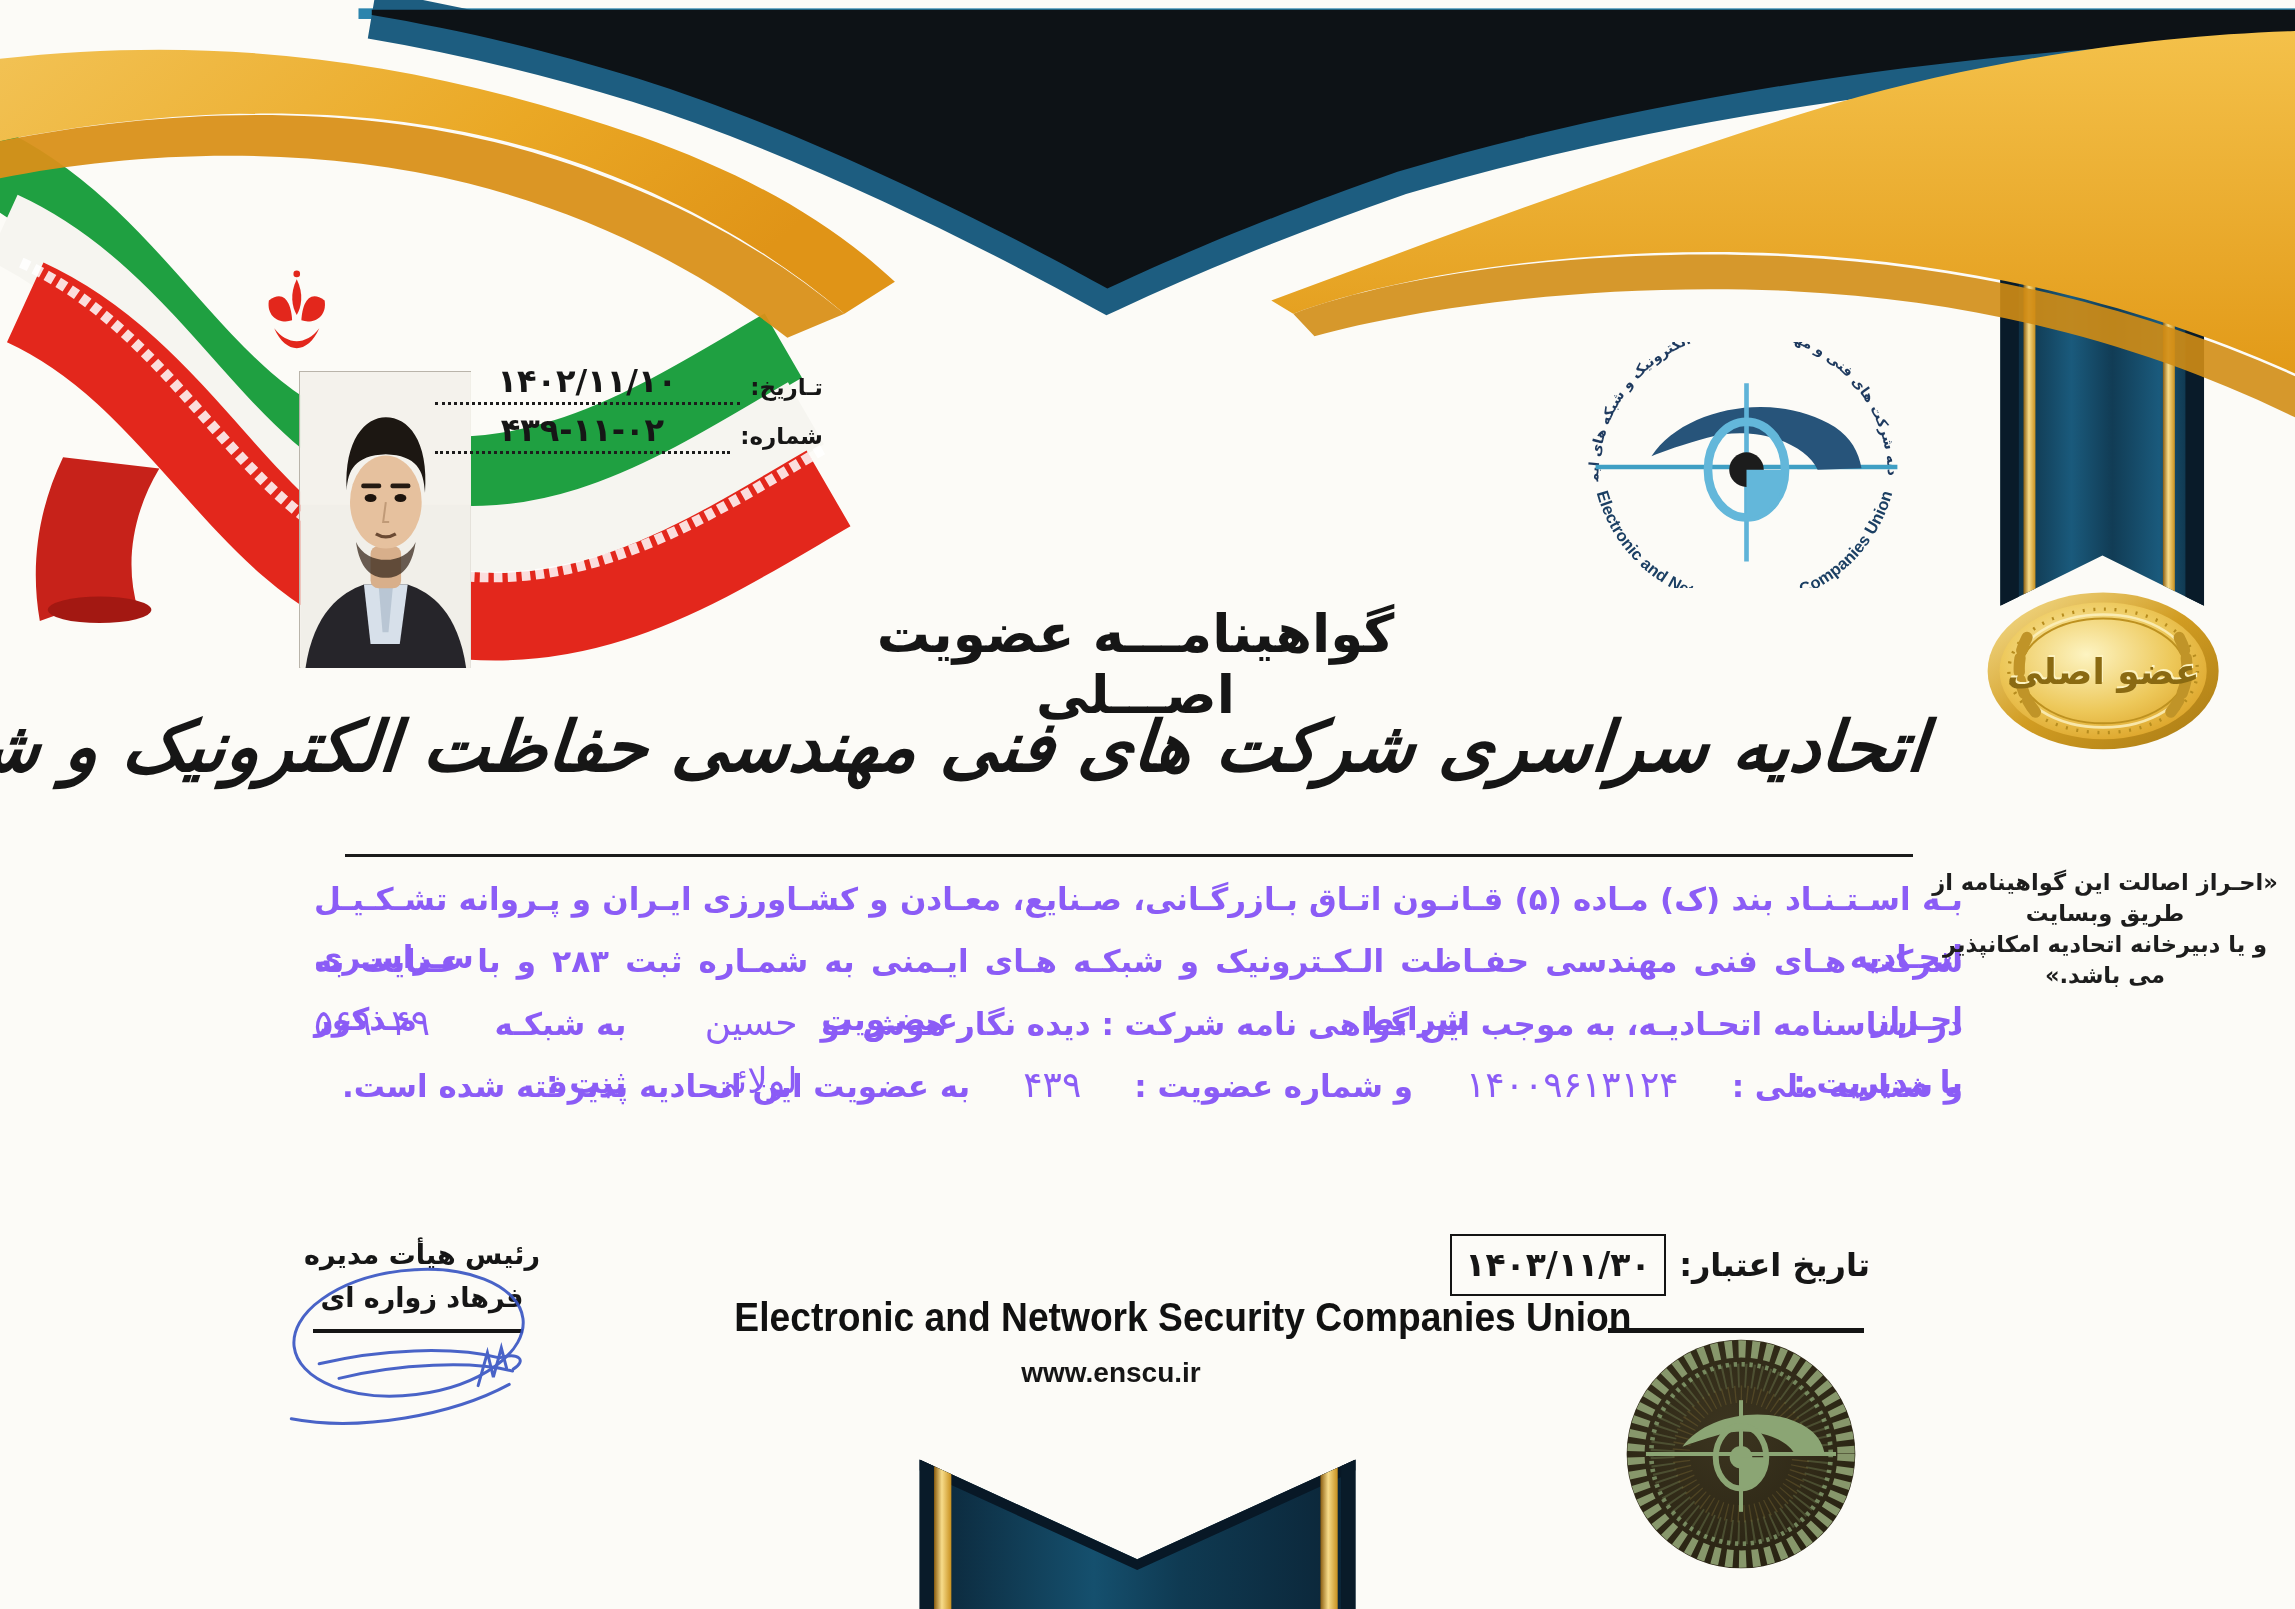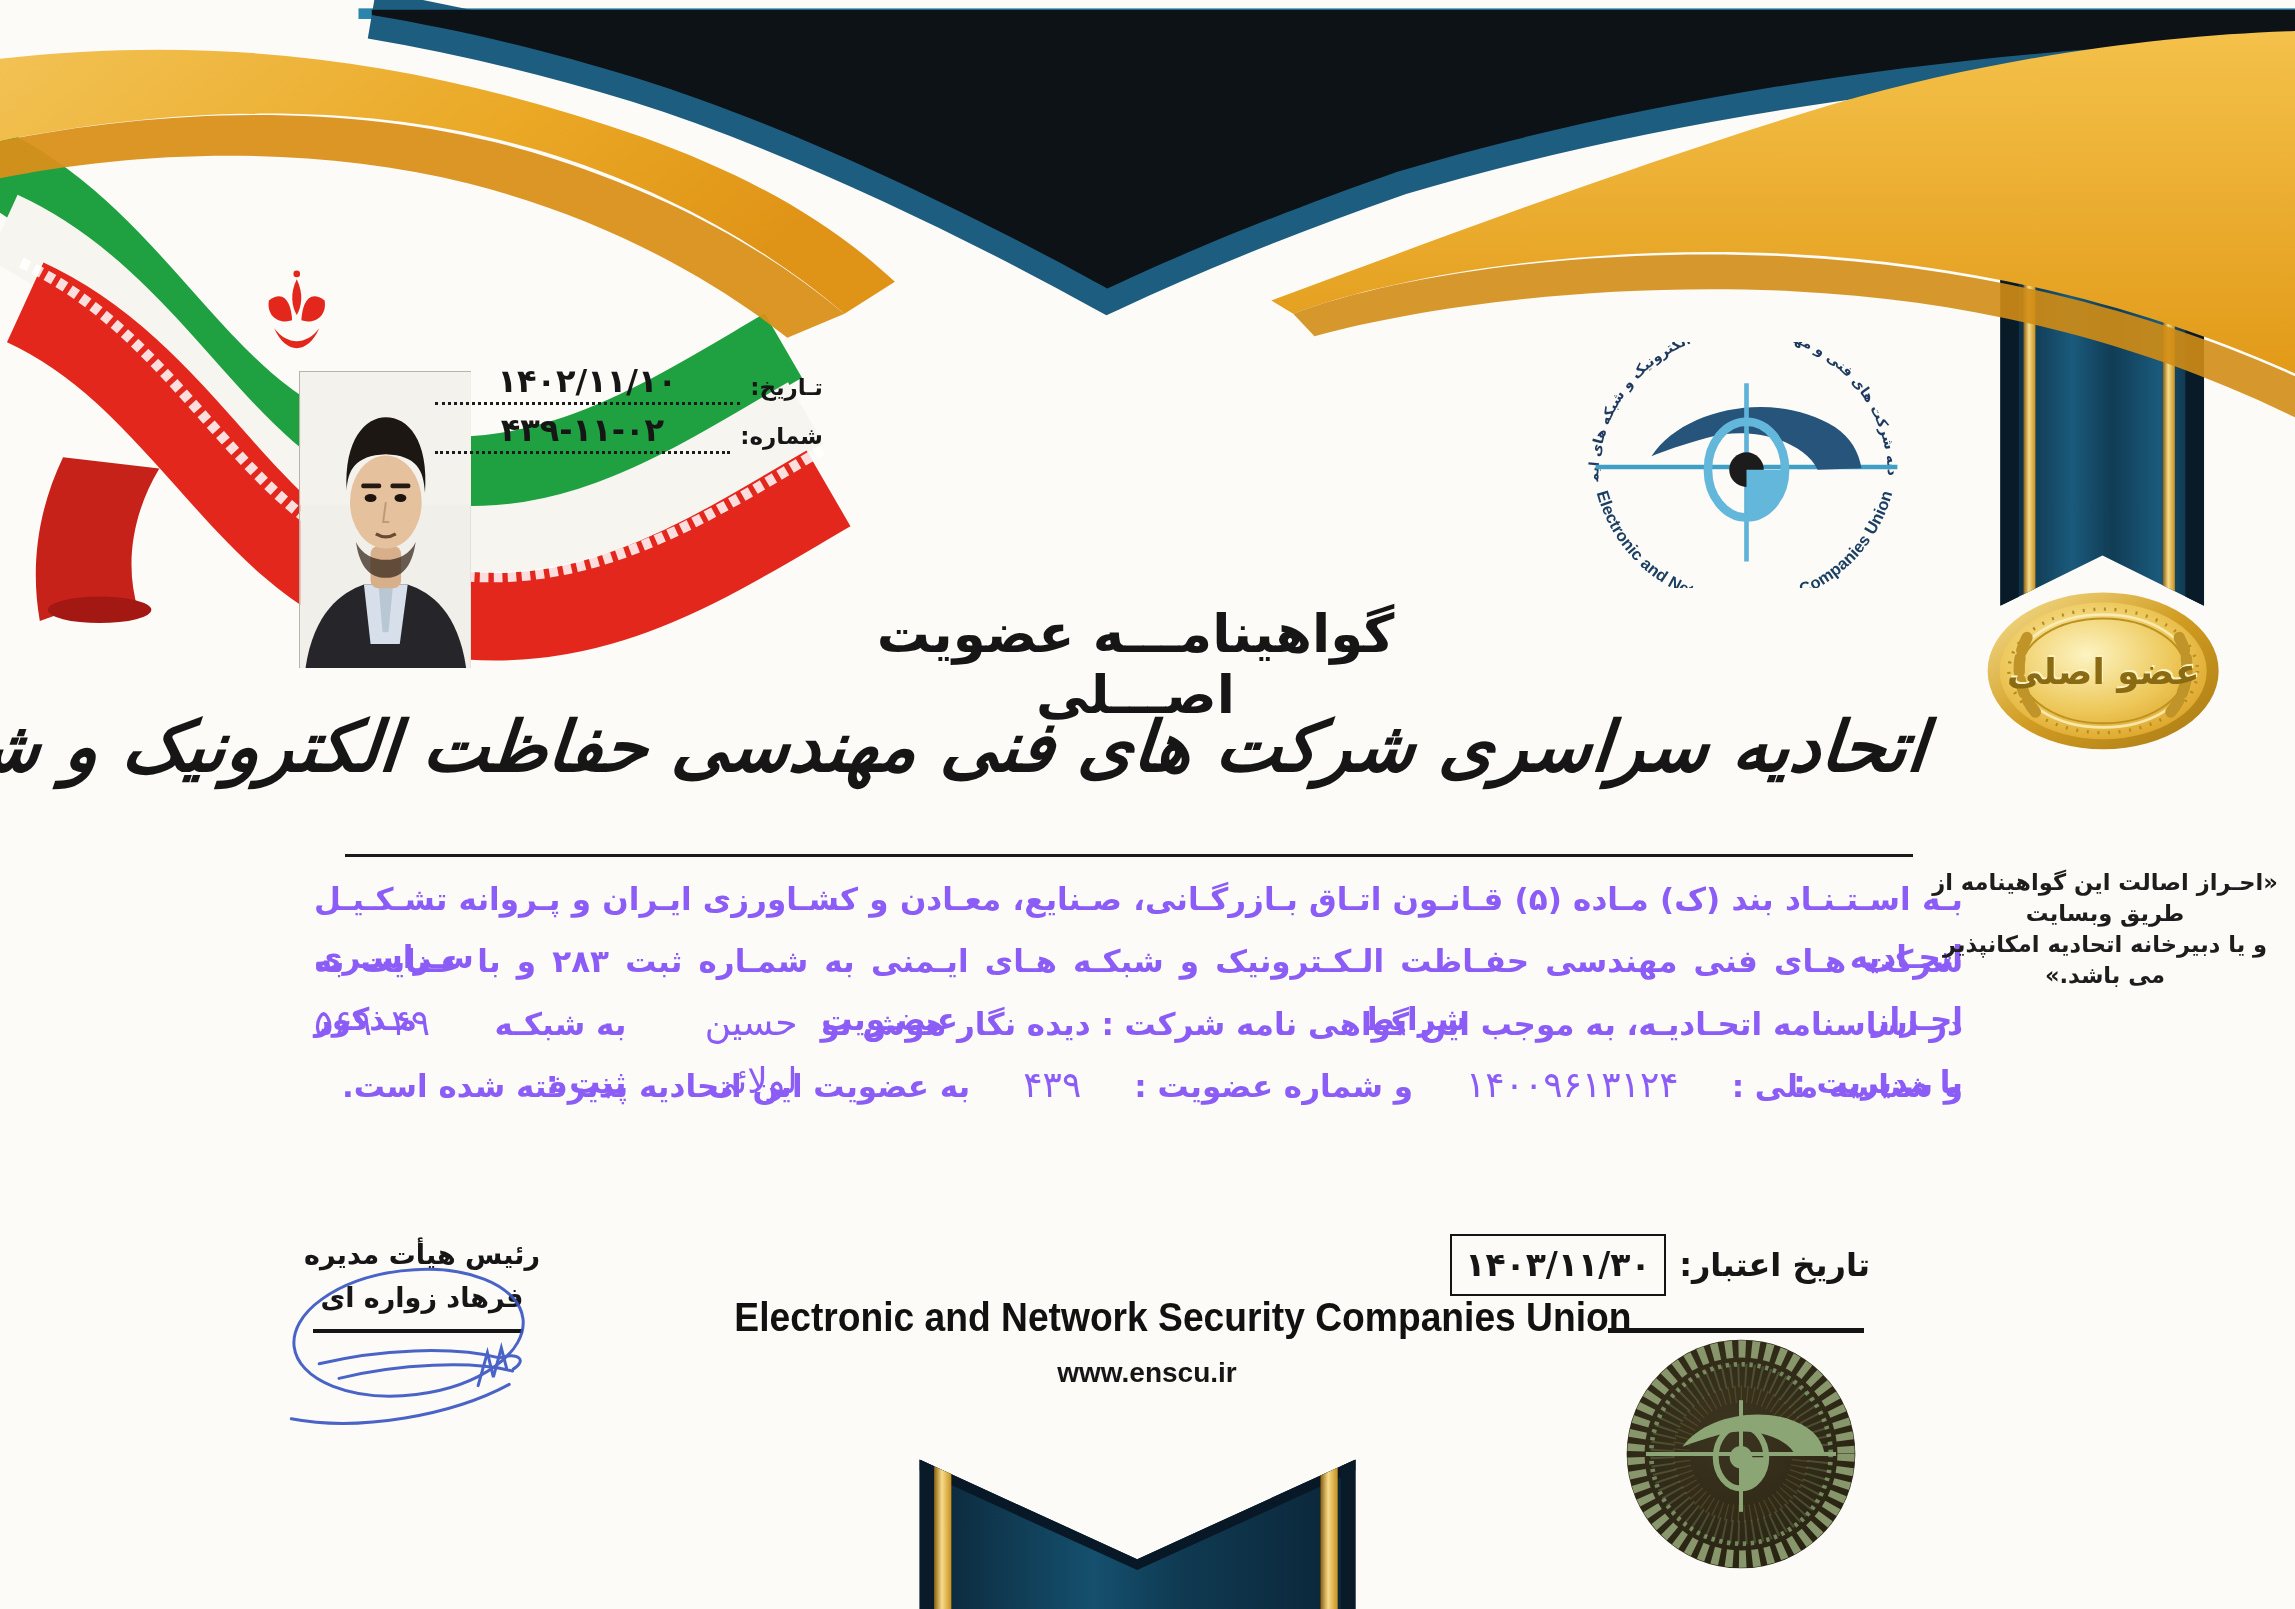--- a/index.html
+++ b/index.html
@@ -35,21 +35,21 @@
   #medal-caption{left:1929px; top:867px; width:352px; text-align:center; direction:rtl;
                  font-size:22.6px; font-weight:bold; line-height:31px; color:#1d1d1d;}
   
   #sig-role{left:286px; top:1239px; width:272px; text-align:center; font-size:27px; font-weight:bold; direction:rtl;}
   #sig-name{left:286px; top:1282px; width:272px; text-align:center; font-size:27px; font-weight:bold; direction:rtl;}
   #sig-line{left:313px; top:1329px; width:210px; height:4px; background:#151515;}
   
   #org-en{left:706px; top:1295px; width:810px; text-align:center;
           font-family:"Liberation Sans", sans-serif; font-size:40px; font-weight:bold;
           transform:scaleX(.93); color:#111; white-space:nowrap;}
-  #website{left:742px; top:1357px; width:810px; text-align:center;
+  #website{left:706px; top:1357px; width:810px; text-align:center;
            font-family:"Liberation Sans", sans-serif; font-size:28px; font-weight:bold; color:#161616;}
   #validity{left:1604px; top:1234px; width:266px; direction:rtl;
             display:flex; align-items:center; gap:13.3px;}
   #validity .vlabel{font-size:32px; font-weight:bold; white-space:nowrap;}
   #validity .vbox{border:2.7px solid #141414; padding:9.3px 13.3px; font-size:33px; font-weight:bold; white-space:nowrap;}
   #validity-rule{left:1608px; top:1328px; width:256px; height:4.6px; background:#141414;}
   
   #photo{left:299px; top:371px; width:172px; height:297px; border:0.7px solid #b9b4aa; box-sizing:border-box;}
 </style>
 </head>

